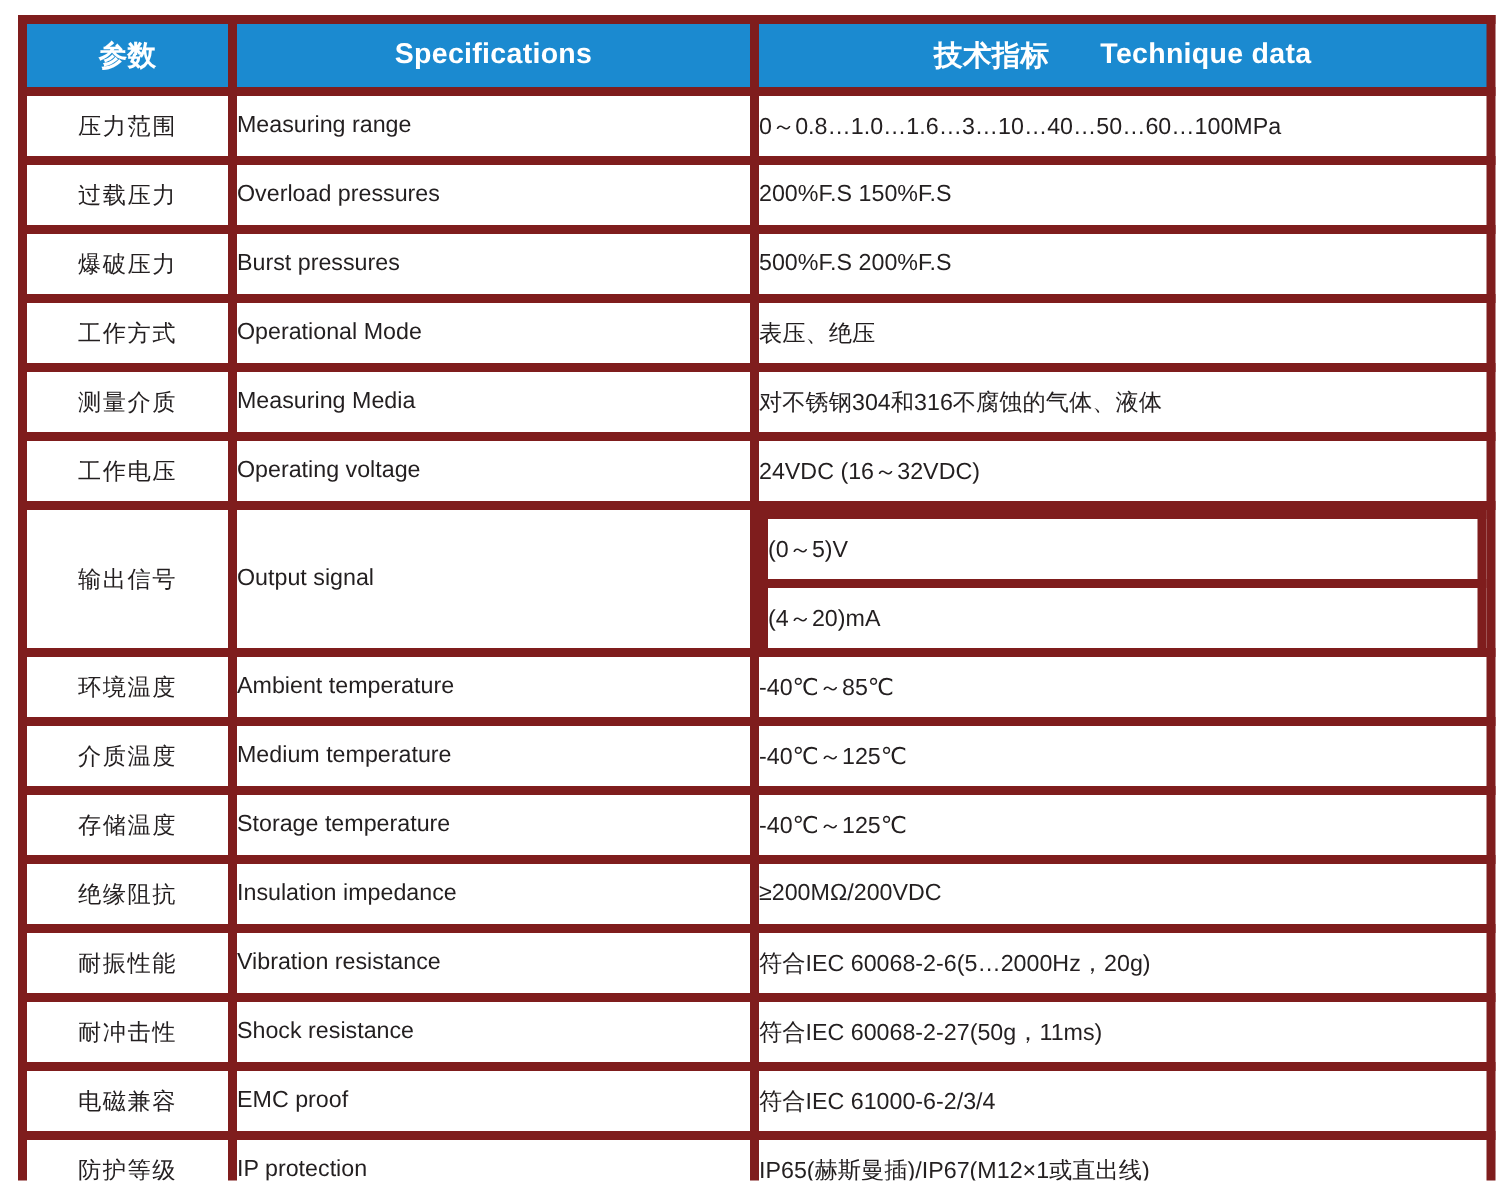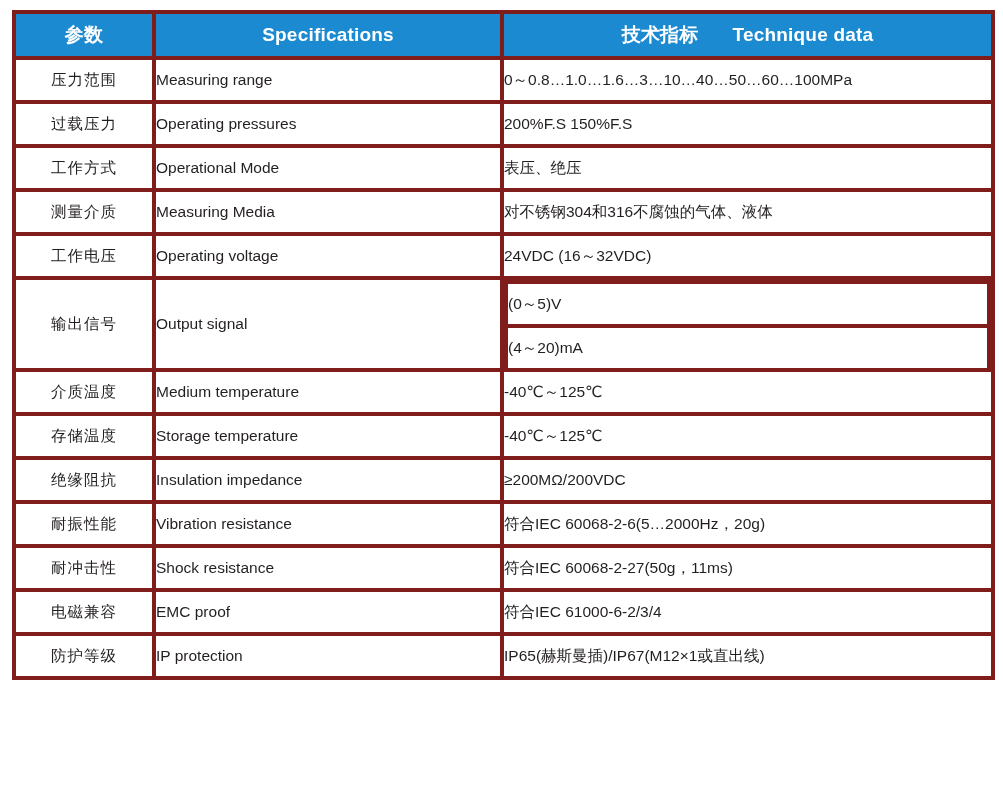--- a/index.html
+++ b/index.html
@@ -24,21 +24,21 @@
   table.spec {
     width: 979px;
     border-collapse: collapse;
     table-layout: fixed;
   }
   table.spec col.c1 { width: 140px; }
   table.spec col.c2 { width: 348px; }
   table.spec col.c3 { width: 491px; }
 
   table.spec th, table.spec td {
-    border: 4px solid #7f1d1d;
+    border: 6px solid #7f1d1d;
     padding: 0;
     vertical-align: middle;
   }
   thead th {
     background: #1b8ad0;
     color: #ffffff;
     height: 42px;
     font-size: 19px;
     font-weight: bold;
     text-align: center;
@@ -108,24 +108,29 @@
     <tbody>
 
       <tr>
         <td class="cn">压力范围</td>
         <td class="en">Measuring range</td>
         <td class="val nowrap">0～0.8…1.0…1.6…3…10…40…50…60…100MPa</td>
       </tr>
 
       <tr>
         <td class="cn">过载压力</td>
-        <td class="en">Operating pressures</td>
+        <td class="en">Overload pressures</td>
         <td class="val nowrap">200%F.S                    150%F.S</td>
       </tr>
 
+      <tr>
+        <td class="cn">爆破压力</td>
+        <td class="en">Burst pressures</td>
+        <td class="val nowrap">500%F.S                    200%F.S</td>
+      </tr>
 
       <tr>
         <td class="cn">工作方式</td>
         <td class="en">Operational Mode</td>
         <td class="val nowrap">表压、绝压</td>
       </tr>
 
       <tr>
         <td class="cn">测量介质</td>
         <td class="en">Measuring Media</td>
@@ -150,20 +155,25 @@
             <tr>
               <td>(4～20)mA</td>
             </tr>
           </tbody>
             </table>
         </td>
       </tr>
 
 
 
+      <tr>
+        <td class="cn">环境温度</td>
+        <td class="en">Ambient temperature</td>
+        <td class="val nowrap">-40℃～85℃</td>
+      </tr>
 
       <tr>
         <td class="cn">介质温度</td>
         <td class="en">Medium temperature</td>
         <td class="val nowrap">-40℃～125℃</td>
       </tr>
 
       <tr>
         <td class="cn">存储温度</td>
         <td class="en">Storage temperature</td>

